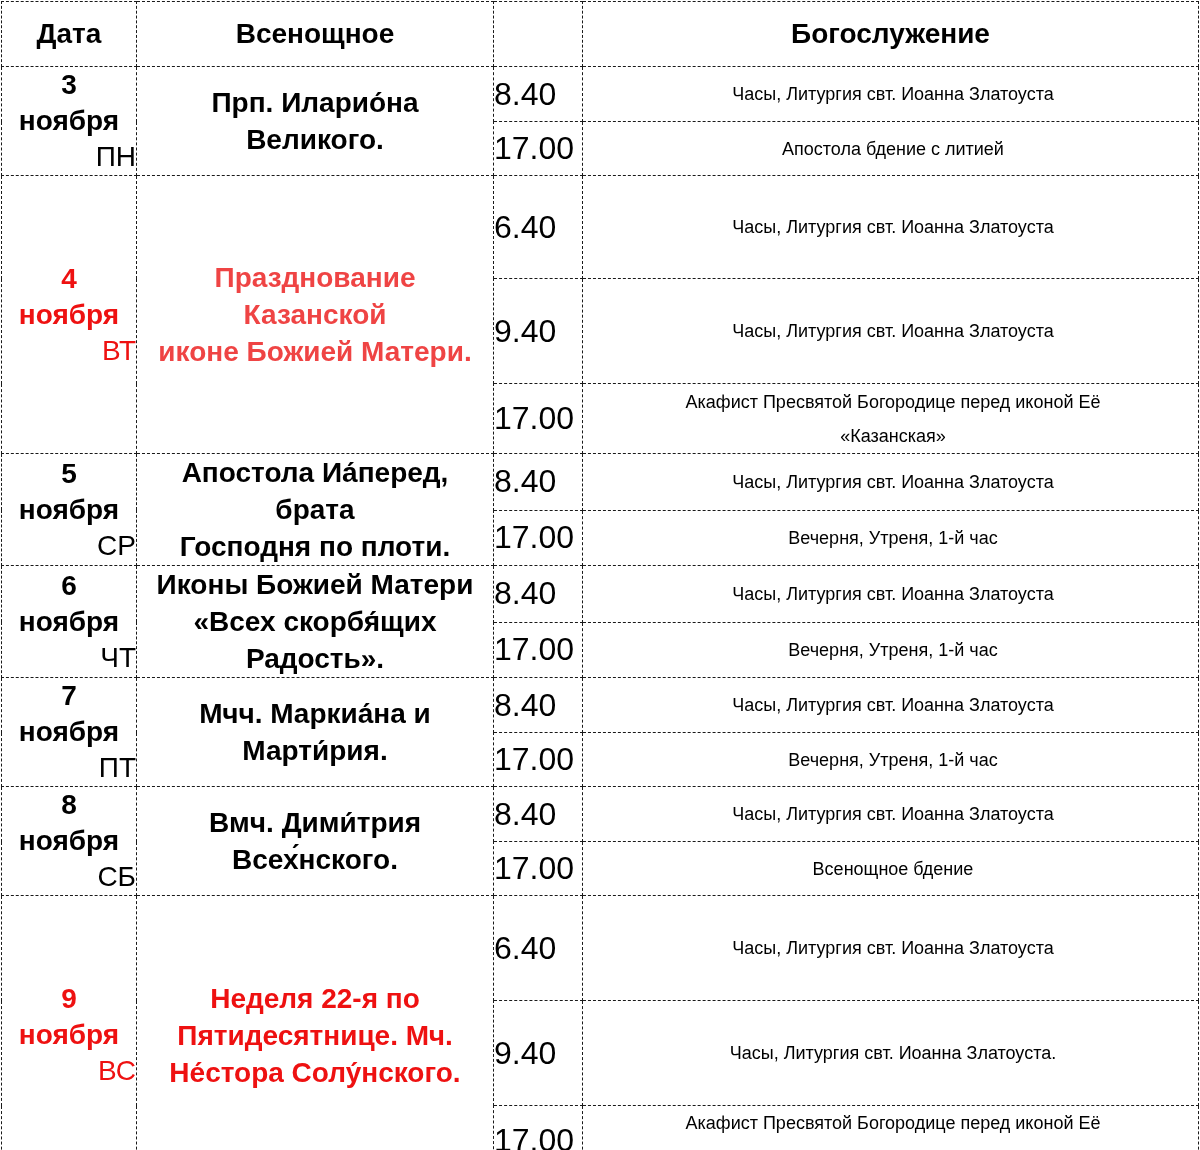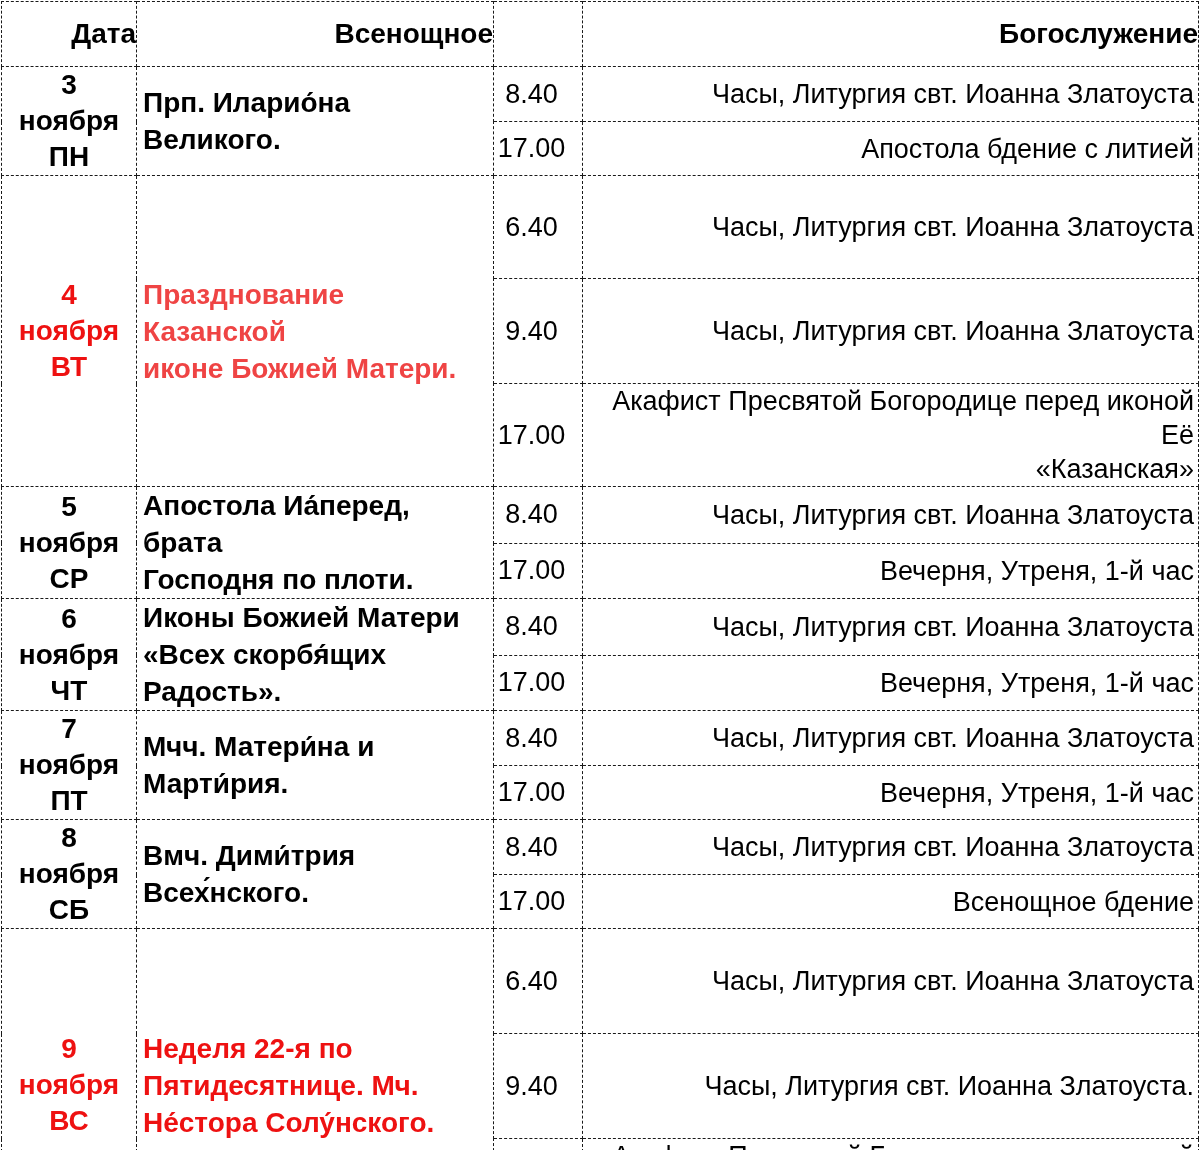--- a/index.html
+++ b/index.html
@@ -18,46 +18,46 @@
   }
   td, th {
     border: 1px dashed #1a1a1a;
     padding: 0;
     vertical-align: middle;
     overflow: hidden;
   }
   th {
     font-size: 28px;
     font-weight: bold;
-    text-align: right;
+    text-align: center;
   }
   .date-cell {
     text-align: center;
     font-weight: bold;
     font-size: 28px;
     line-height: 36px;
   }
-  .date-cell .weekday { font-weight: bold; }
+  .date-cell .weekday { font-weight: normal; text-align: right; }
   .date-cell span { display: block; }
   .feast-cell {
-    text-align: left;
+    text-align: center;
     font-weight: bold;
     font-size: 28px;
     line-height: 37px;
     white-space: pre-line;
     padding: 0 6px;
   }
   .time-cell {
-    text-align: center;
-    font-size: 27px;
+    text-align: left;
+    font-size: 32px;
     padding-right: 13px;
   }
   .service-cell {
-    text-align: right;
-    font-size: 27px;
+    text-align: center;
+    font-size: 18px;
     line-height: 34px;
     white-space: pre-line;
     padding-left: 9px;
     padding-right: 4px;
   }
 </style>
 </head>
 <body>
 
 <table class="schedule">
@@ -144,21 +144,21 @@
     <td class="time-cell">17.00</td>
     <td class="service-cell">Вечерня, Утреня, 1-й час</td>
   </tr>
 
   <tr style="height:53px">
     <td class="date-cell" rowspan="2">
       <span class="day">7</span>
       <span class="month">ноября</span>
       <span class="weekday">ПТ</span>
     </td>
-    <td class="feast-cell" rowspan="2">Мчч. Матери́на и
+    <td class="feast-cell" rowspan="2">Мчч. Маркиа́на и
 Марти́рия.</td>
     <td class="time-cell">8.40</td>
     <td class="service-cell">Часы, Литургия свт. Иоанна Златоуста</td>
   </tr>
   <tr style="height:52px">
     <td class="time-cell">17.00</td>
     <td class="service-cell">Вечерня, Утреня, 1-й час</td>
   </tr>
 
   <tr style="height:53px">

